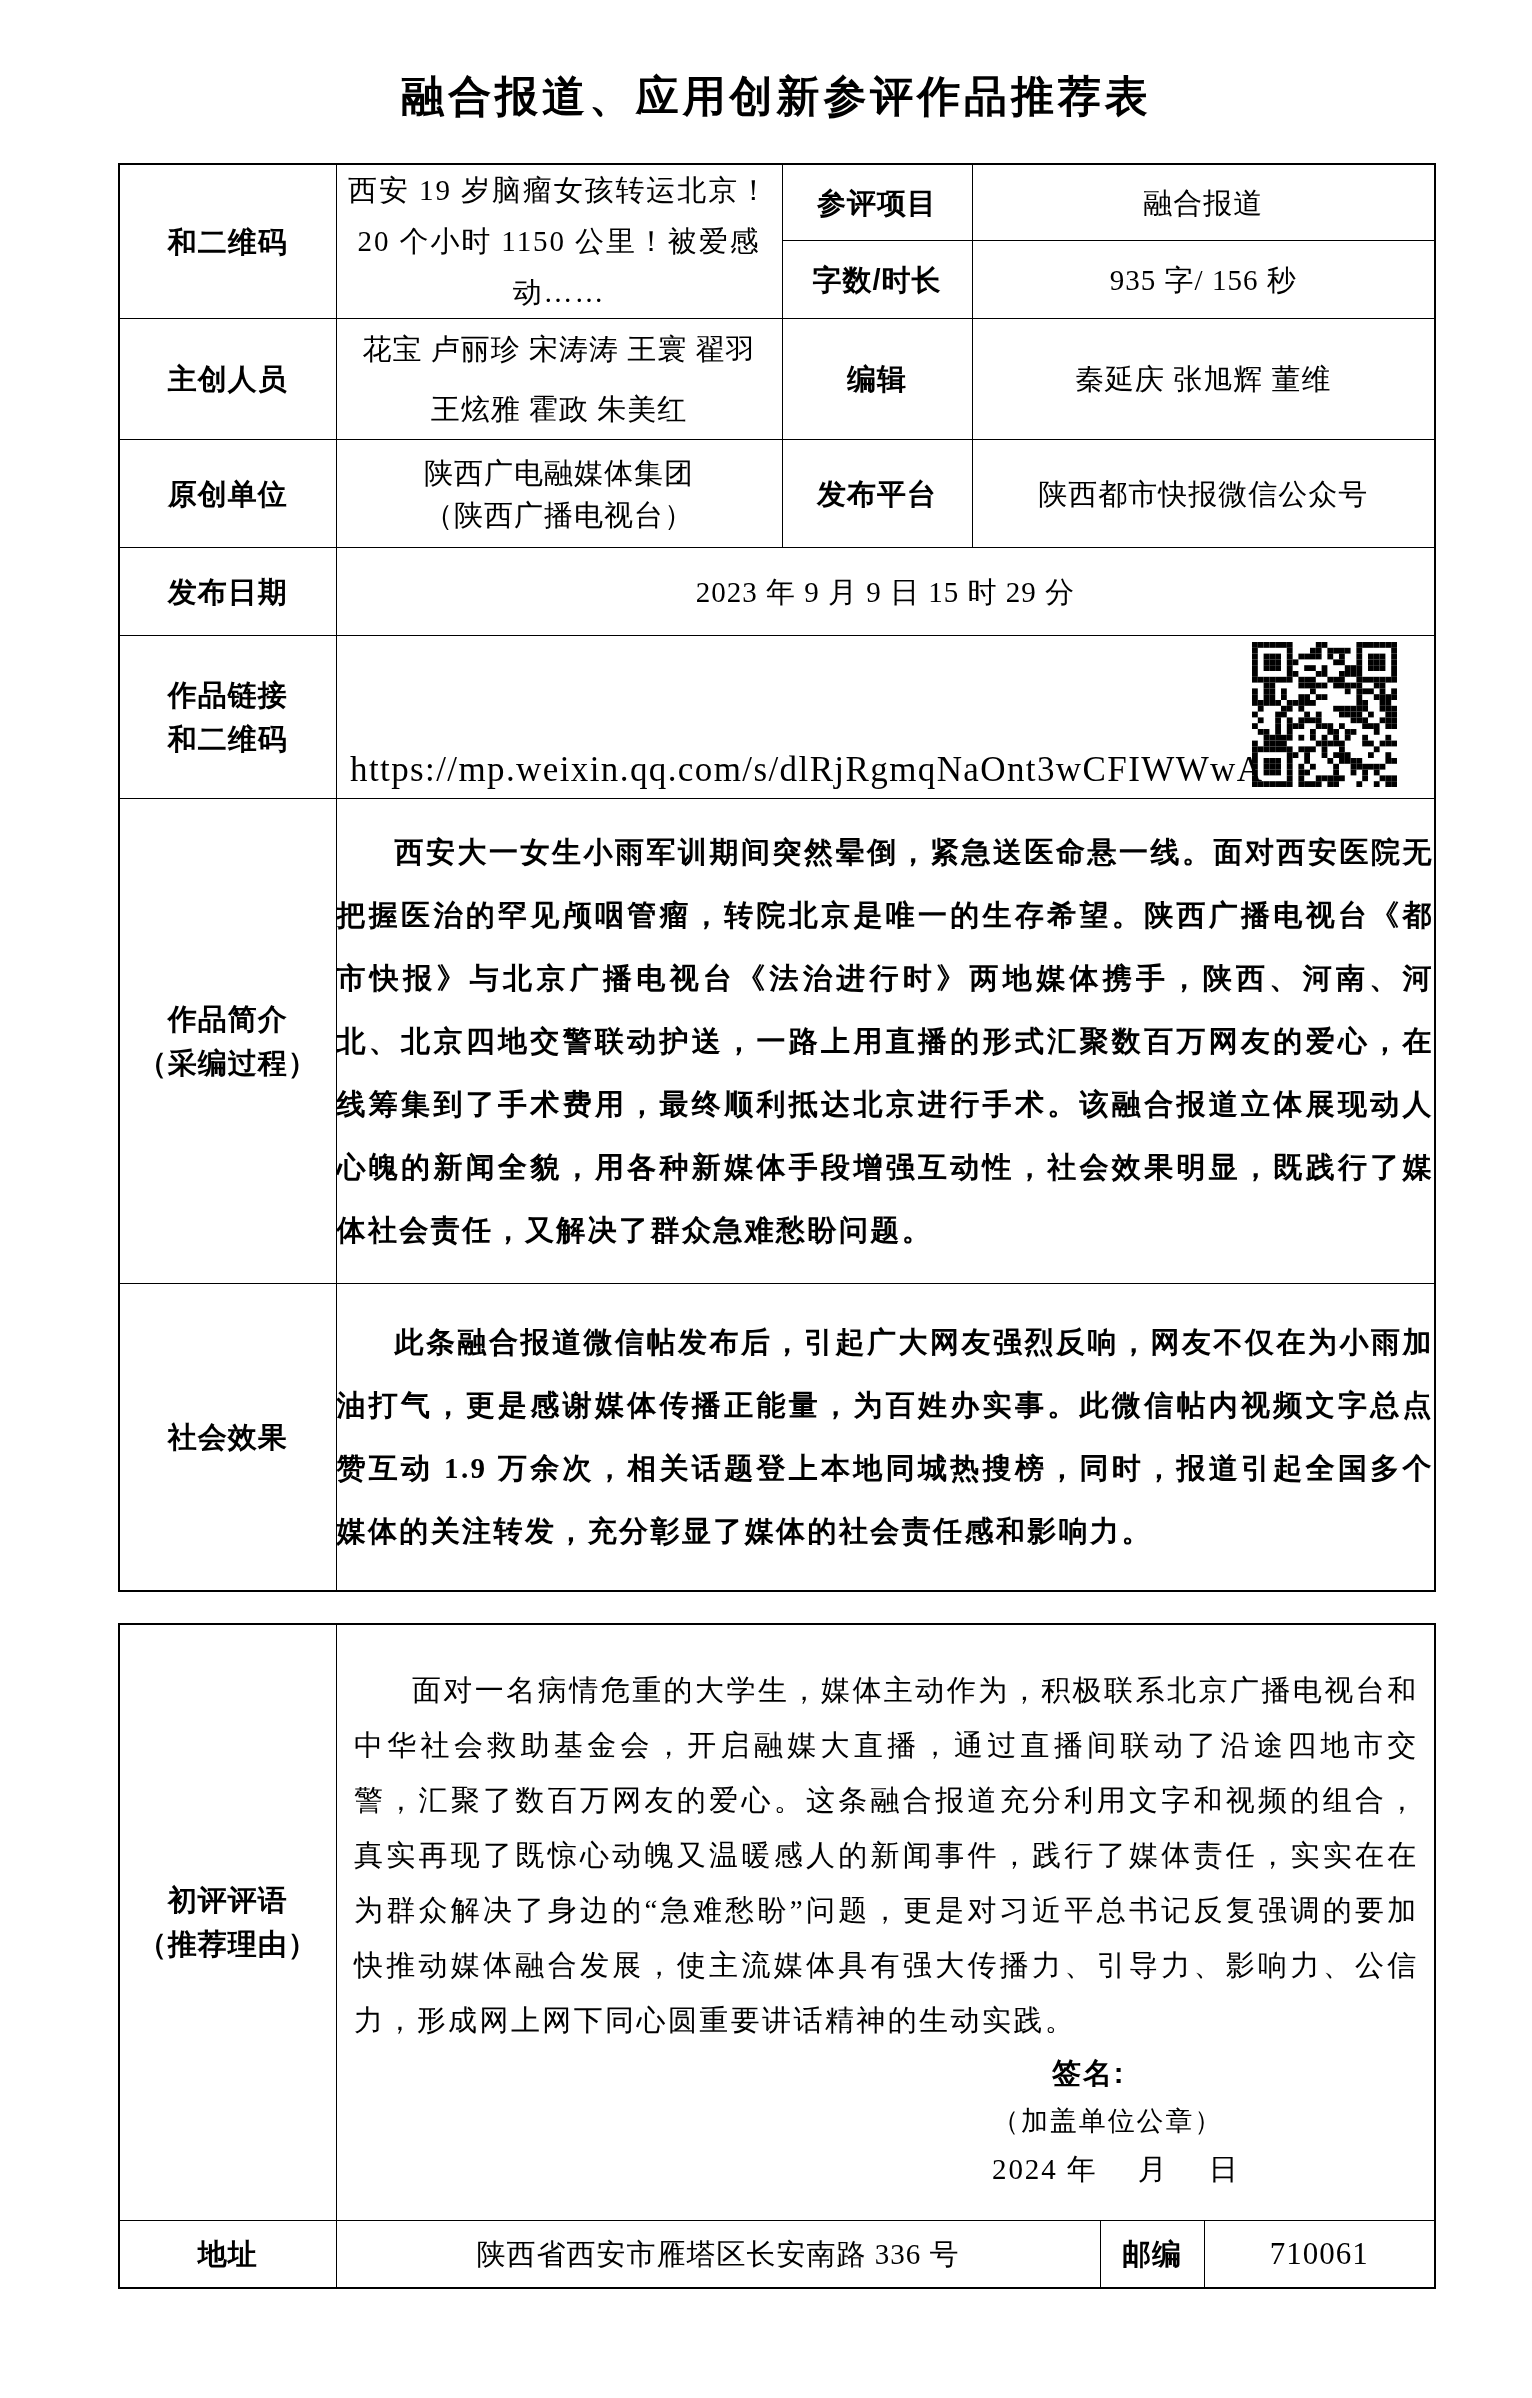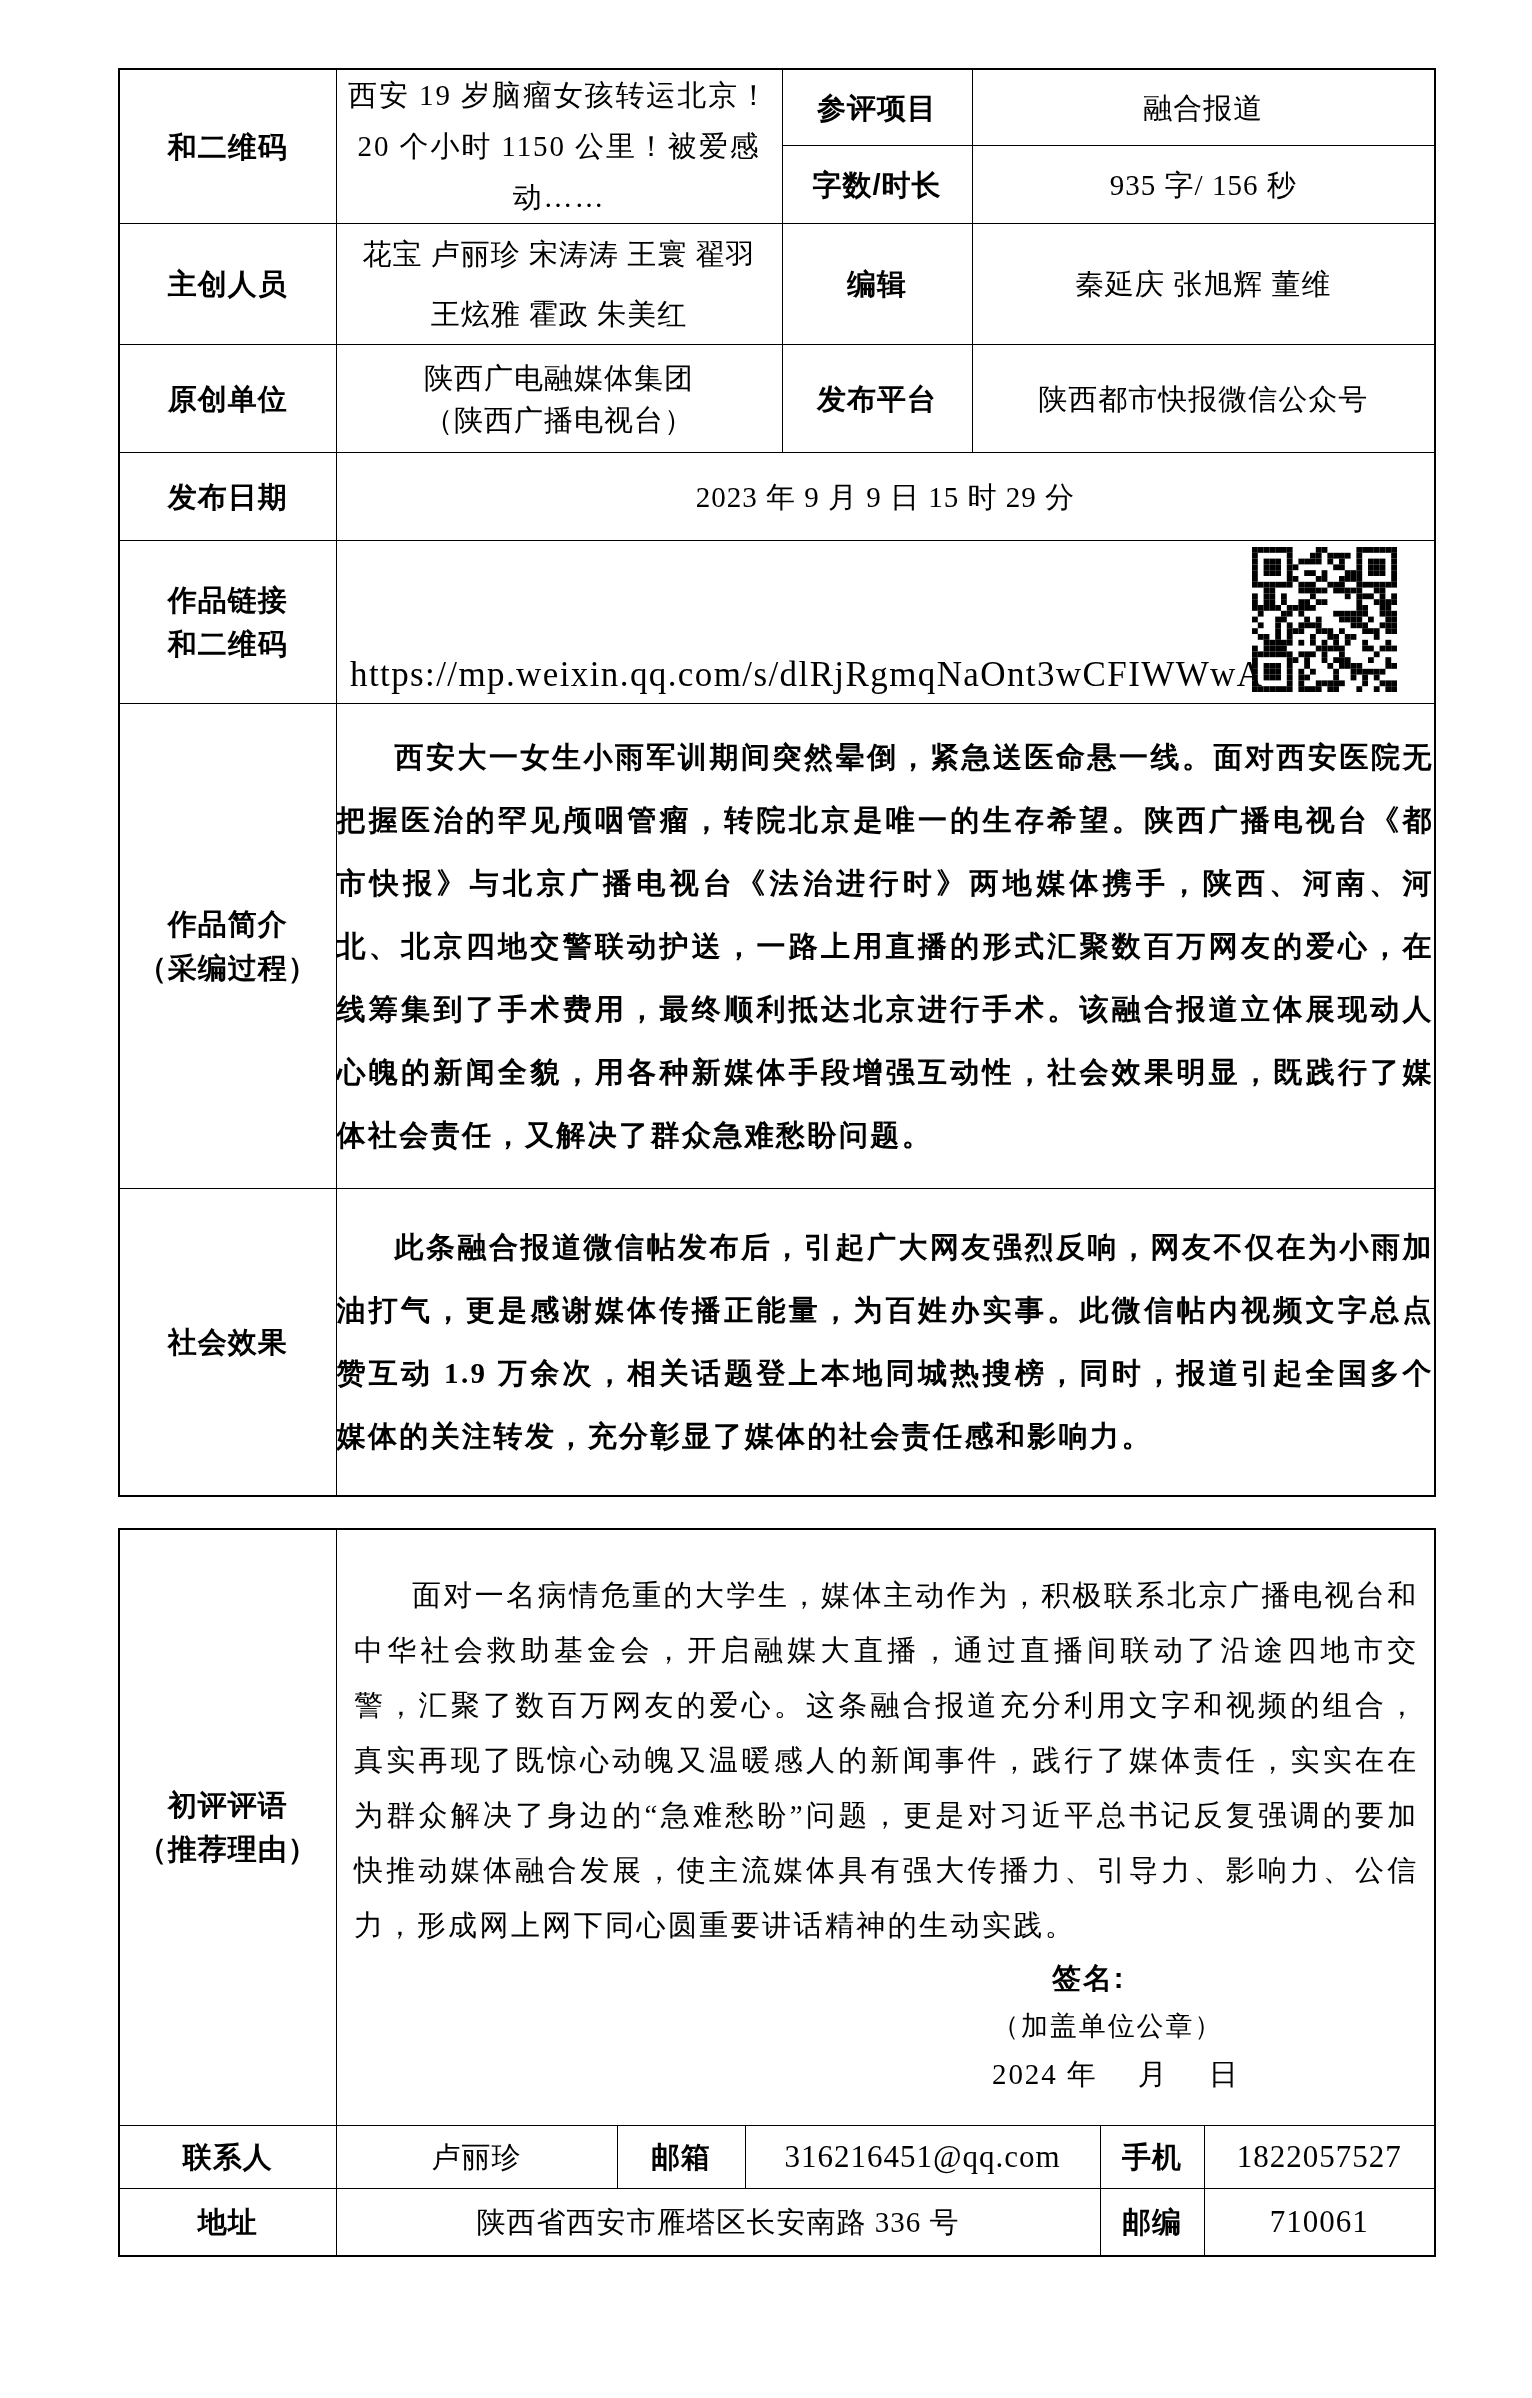--- a/index.html
+++ b/index.html
@@ -62,20 +62,21 @@
   }
   .sig-stamp{font-size:27px;line-height:48px;}
   .sig-date{line-height:48px;}
   .gap{height:31px;}
 </style>
 </head>
 <body>
 
 <div class="sheet">
 
+  <h1 class="doc-title">融合报道、应用创新参评作品推荐表</h1>
 
   <table class="form">
     <colgroup>
       <col style="width:217px">
         <col style="width:446px">
       <col style="width:190px">
         <col style="width:463px">
     </colgroup>
     <tbody>
         <tr style="height:73px">
@@ -474,28 +475,20 @@
 （推荐理由）</td>
       <td class="review-cell" colspan="5">
         <div class="para-text review-text">面对一名病情危重的大学生，媒体主动作为，积极联系北京广播电视台和中华社会救助基金会，开启融媒大直播，通过直播间联动了沿途四地市交警，汇聚了数百万网友的爱心。这条融合报道充分利用文字和视频的组合，真实再现了既惊心动魄又温暖感人的新闻事件，践行了媒体责任，实实在在为群众解决了身边的“急难愁盼”问题，更是对习近平总书记反复强调的要加快推动媒体融合发展，使主流媒体具有强大传播力、引导力、影响力、公信力，形成网上网下同心圆重要讲话精神的生动实践。</div>
         <div class="sig-block">
           <div class="sig-name">签名:</div>
           <div class="sig-stamp">（加盖单位公章）</div>
           <div class="sig-date">2024 年　 月　 日</div>
         </div>
       </td>
     </tr>
-    <tr style="height:63px">
-      <td class="lbl">联系人</td>
-      <td class="val">卢丽珍</td>
-      <td class="lbl">邮箱</td>
-      <td class="val" style="font-size:31px">316216451@qq.com</td>
-      <td class="lbl">手机</td>
-      <td class="val" style="font-size:31px">1822057527</td>
-    </tr>
     <tr style="height:67px">
       <td class="lbl">地址</td>
       <td class="val" colspan="3">陕西省西安市雁塔区长安南路 336 号</td>
       <td class="lbl">邮编</td>
       <td class="val" style="font-size:31px">710061</td>
     </tr>
   </tbody>
     </table>
 
 </div>

